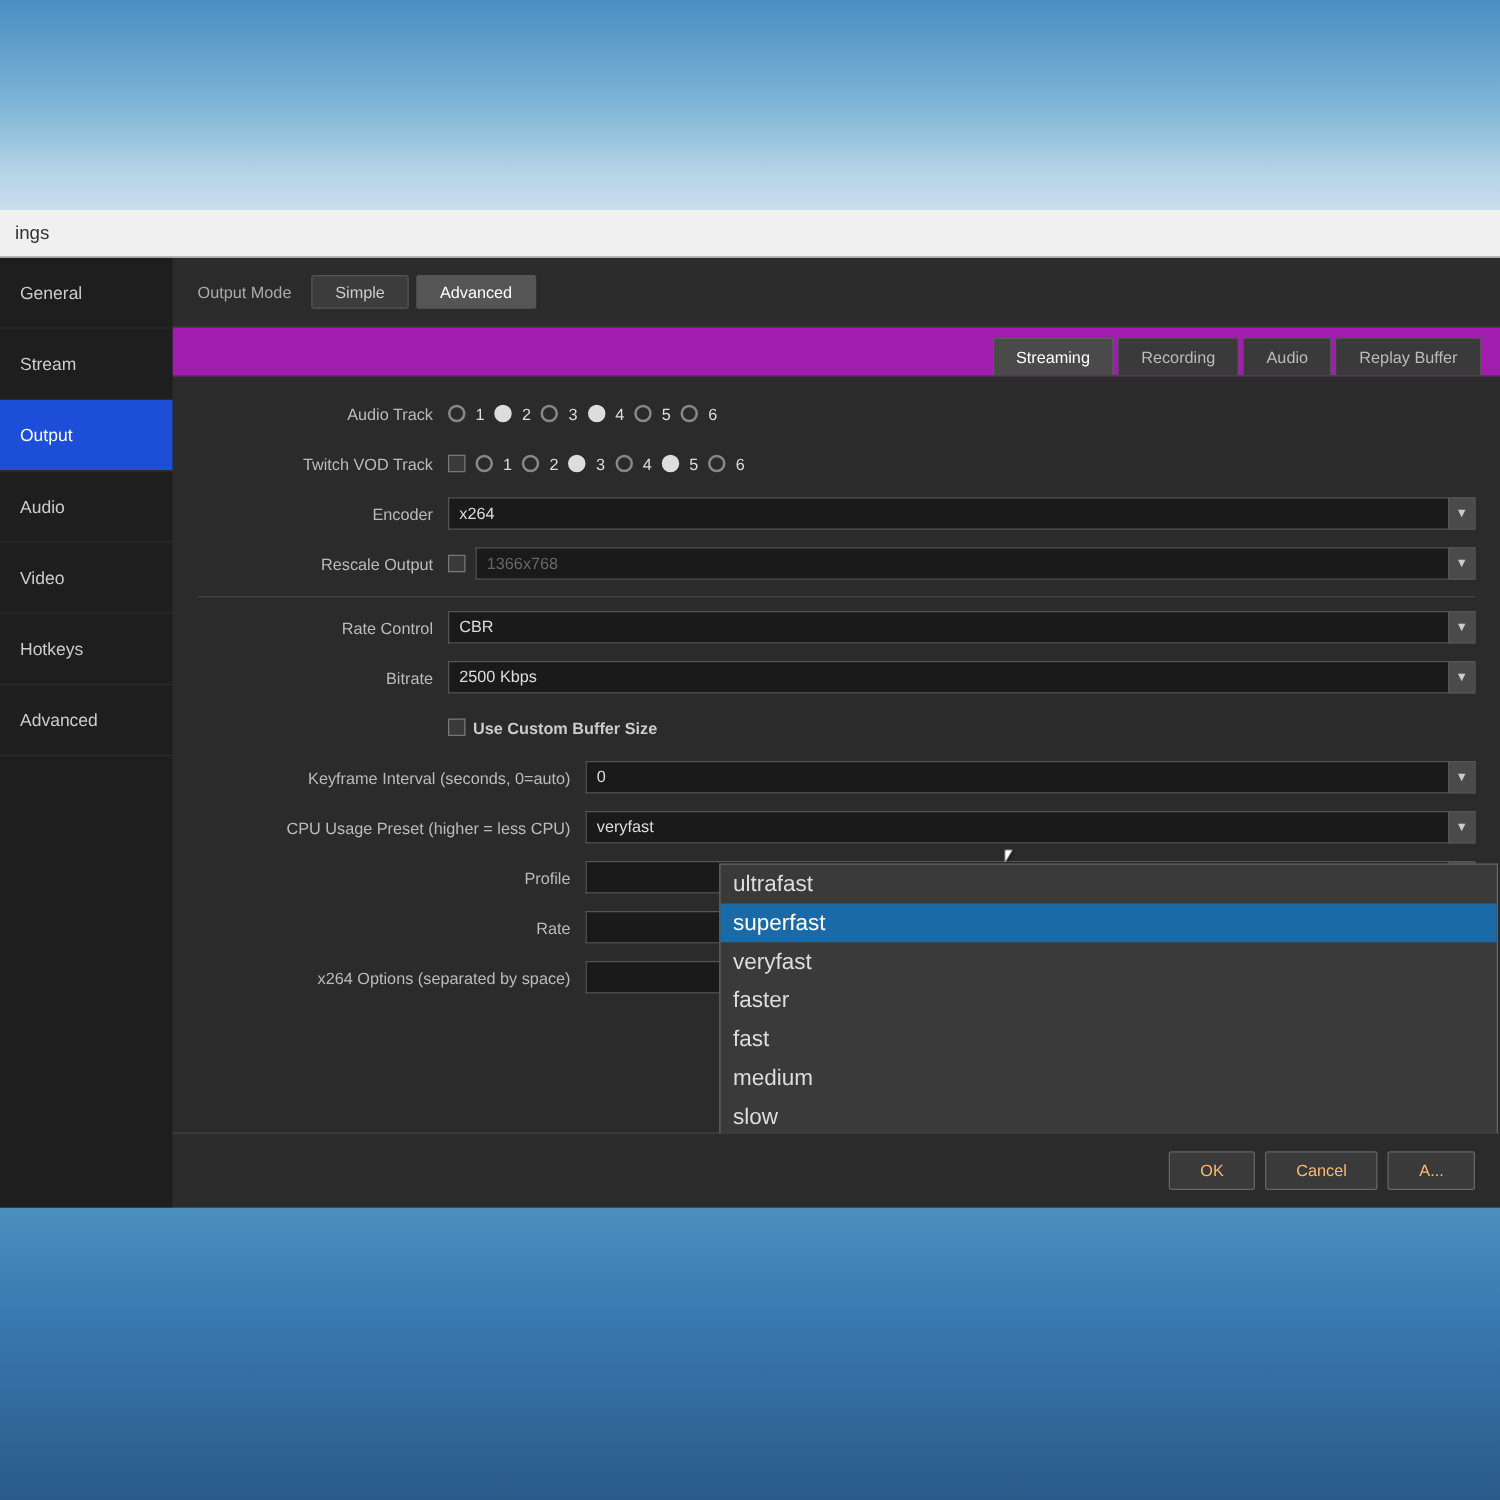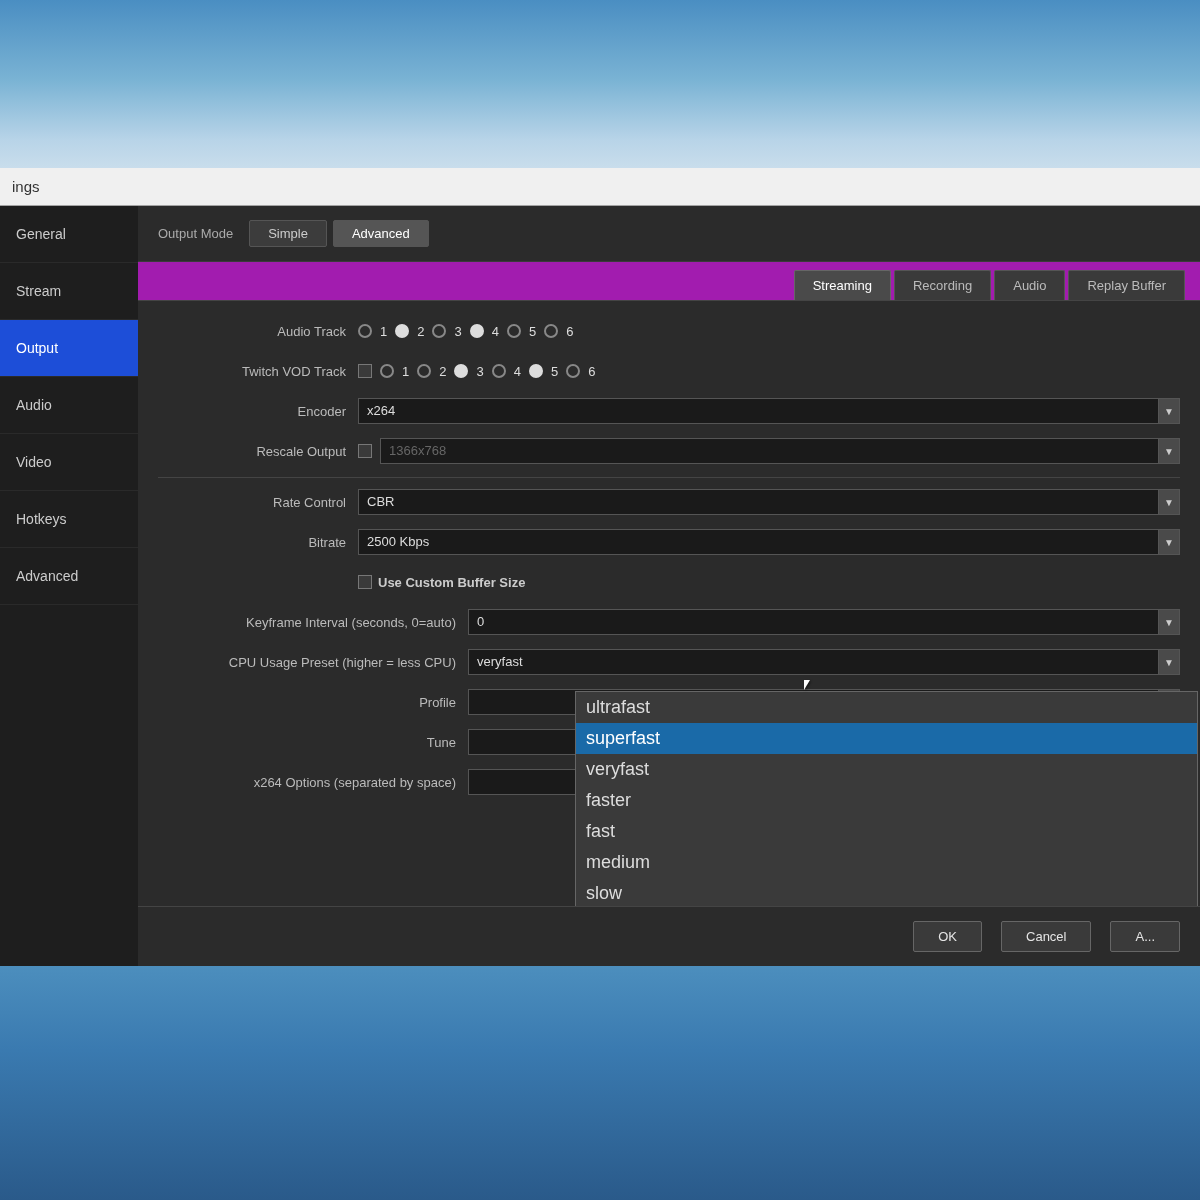--- a/index.html
+++ b/index.html
@@ -239,24 +239,23 @@
       padding: 14px 20px;
       background: #2b2b2b;
       border-top: 1px solid #444;
       gap: 8px;
     }
     .btn {
       padding: 7px 24px;
       font-size: 13px;
       cursor: pointer;
       background: #3a3a3a;
-      color: #e5e5e5;
+      color: #fdba74;
       border: 1px solid #666;
       border-radius: 2px;
-      margin-left: 11px;
     }
 
     
     .select-with-arrow {
       display: flex;
       align-items: center;
       flex: 1;
     }
     .select-field {
       flex: 1;
@@ -453,21 +452,21 @@
 
       <div class="form-row" style="position:relative;">
         <span class="form-label" style="width:310px;">Profile</span>
         <div class="select-with-arrow">
           <div class="select-field"></div>
           <div class="select-arrow">▼</div>
         </div>
       </div>
 
       <div class="form-row">
-        <span class="form-label" style="width:310px;">Tune</span>
+        <span class="form-label" style="width:310px;">Rate</span>
         <div class="select-with-arrow">
           <div class="select-field"></div>
           <div class="select-arrow">▼</div>
         </div>
       </div>
 
       <div class="form-row">
         <span class="form-label" style="width:310px;">x264 Options (separated by space)</span>
         <div class="select-with-arrow">
           <div class="select-field"></div>

